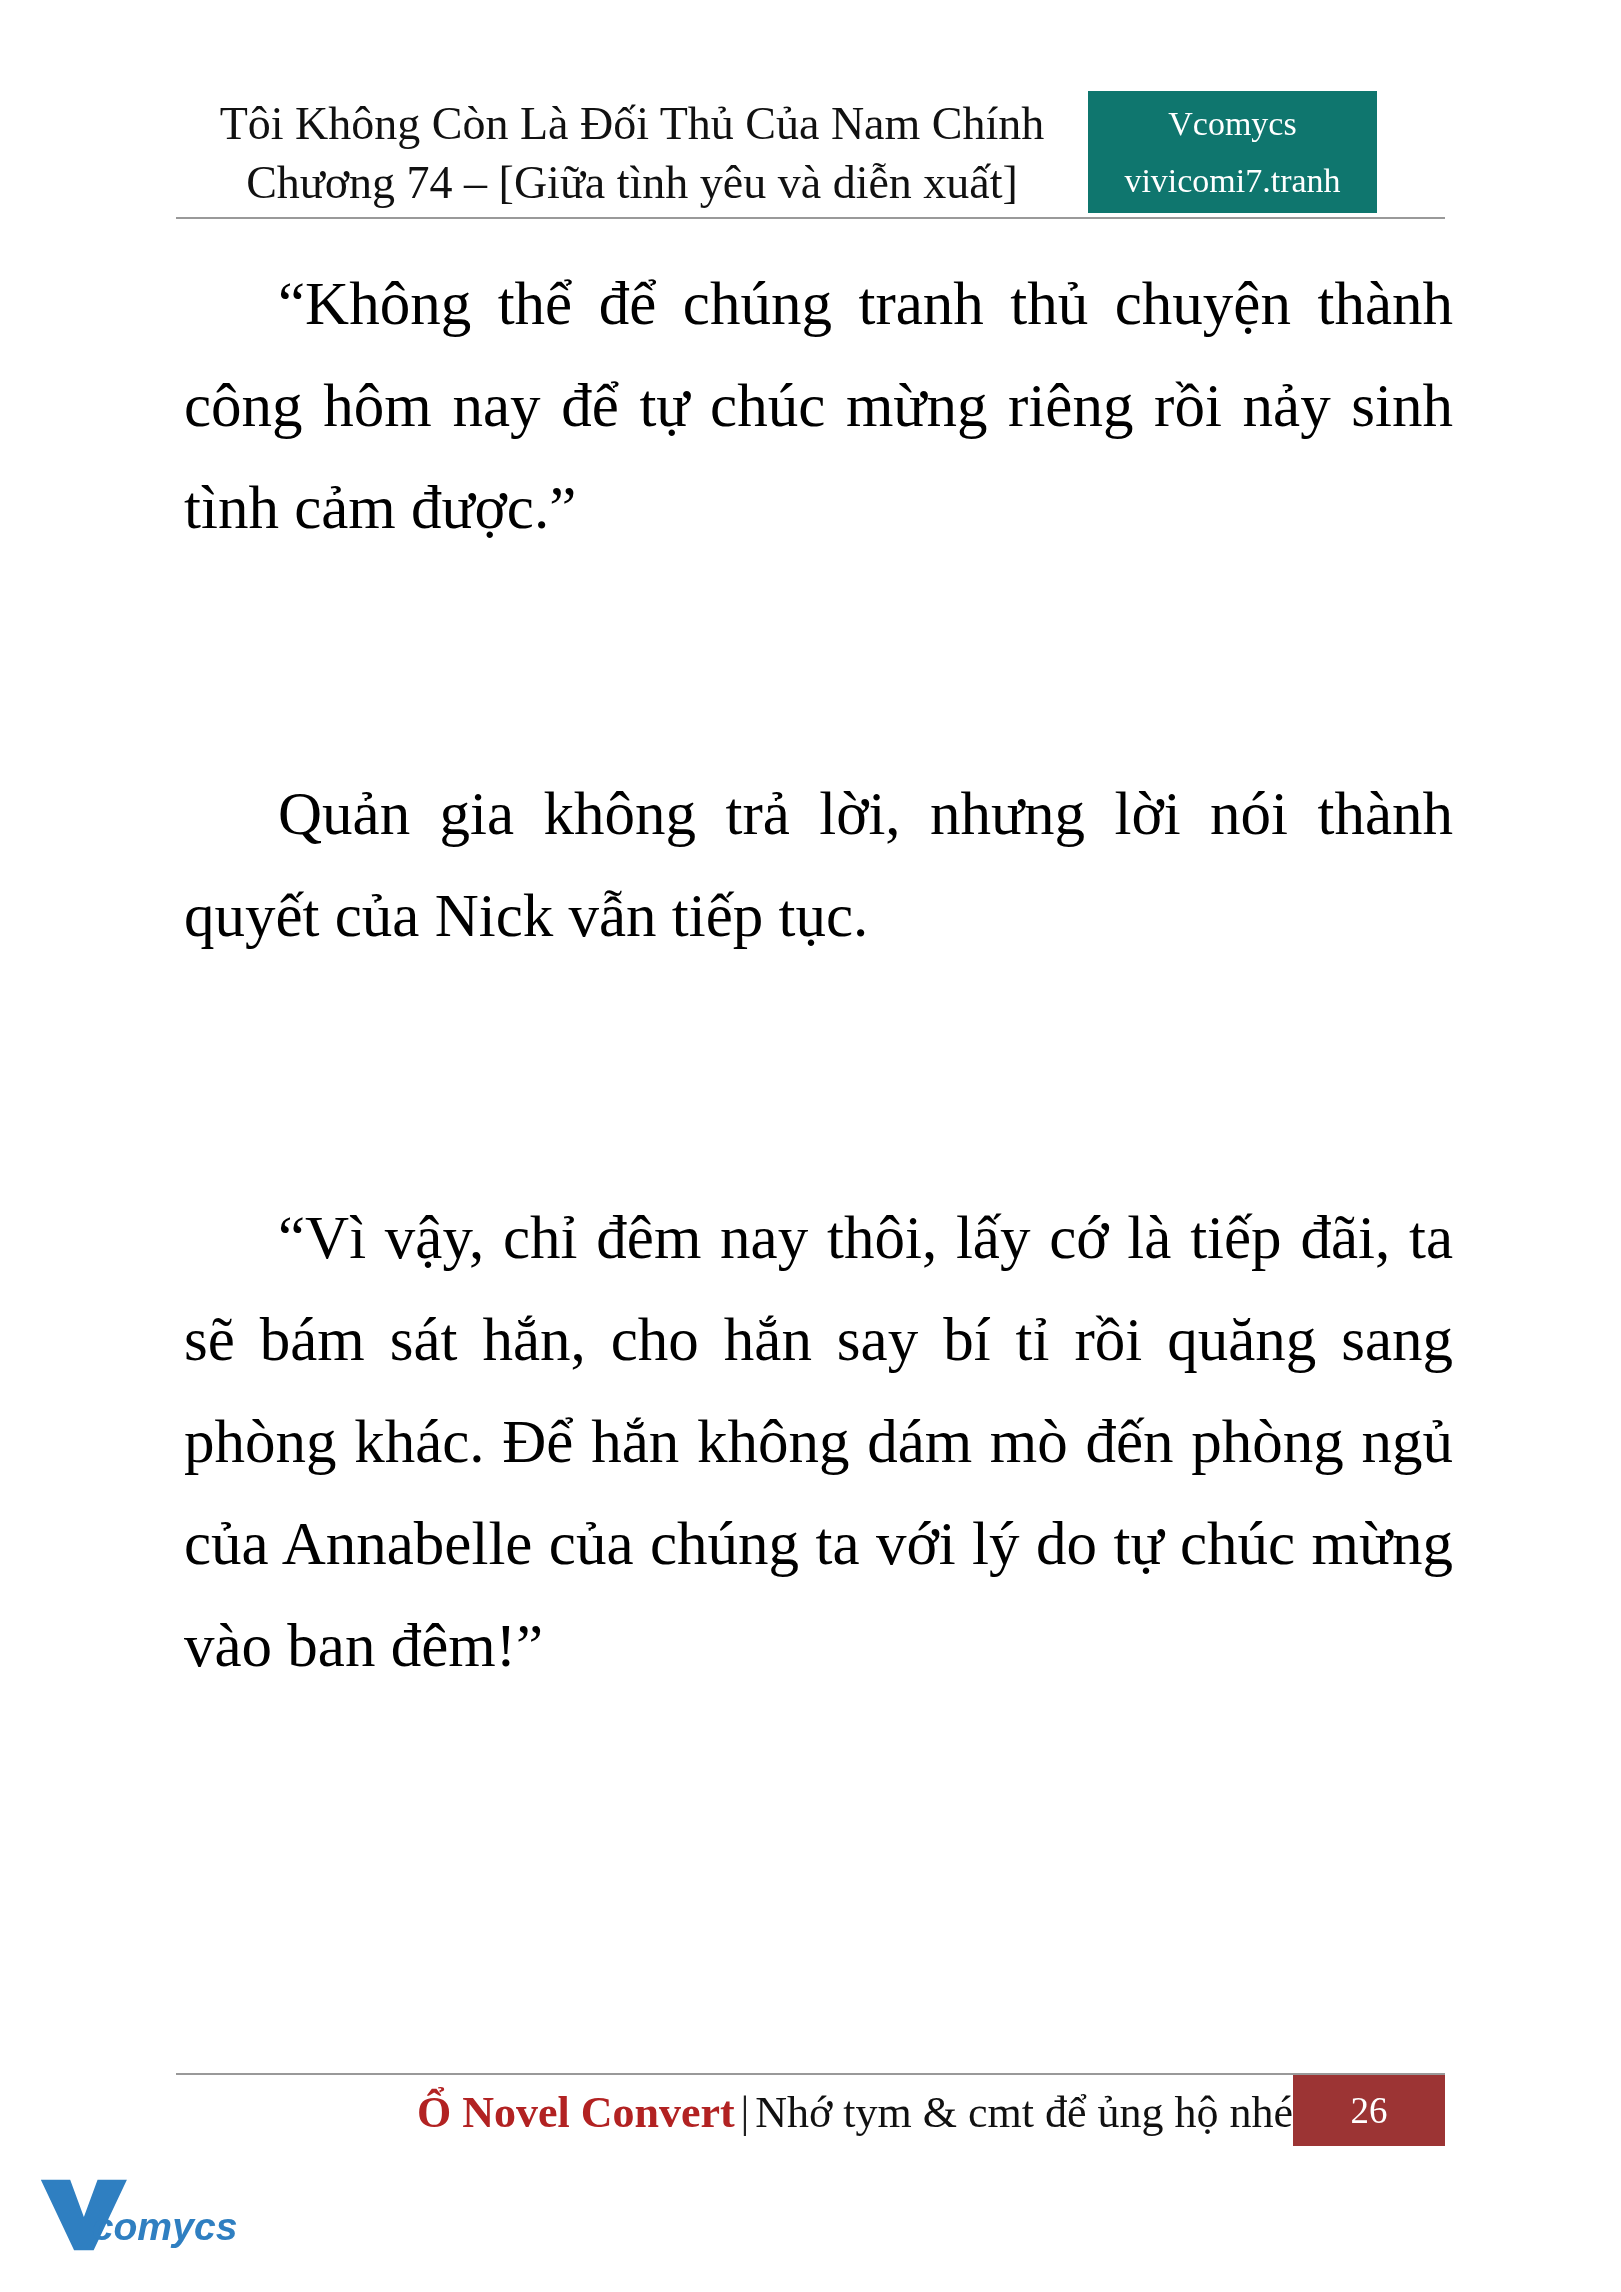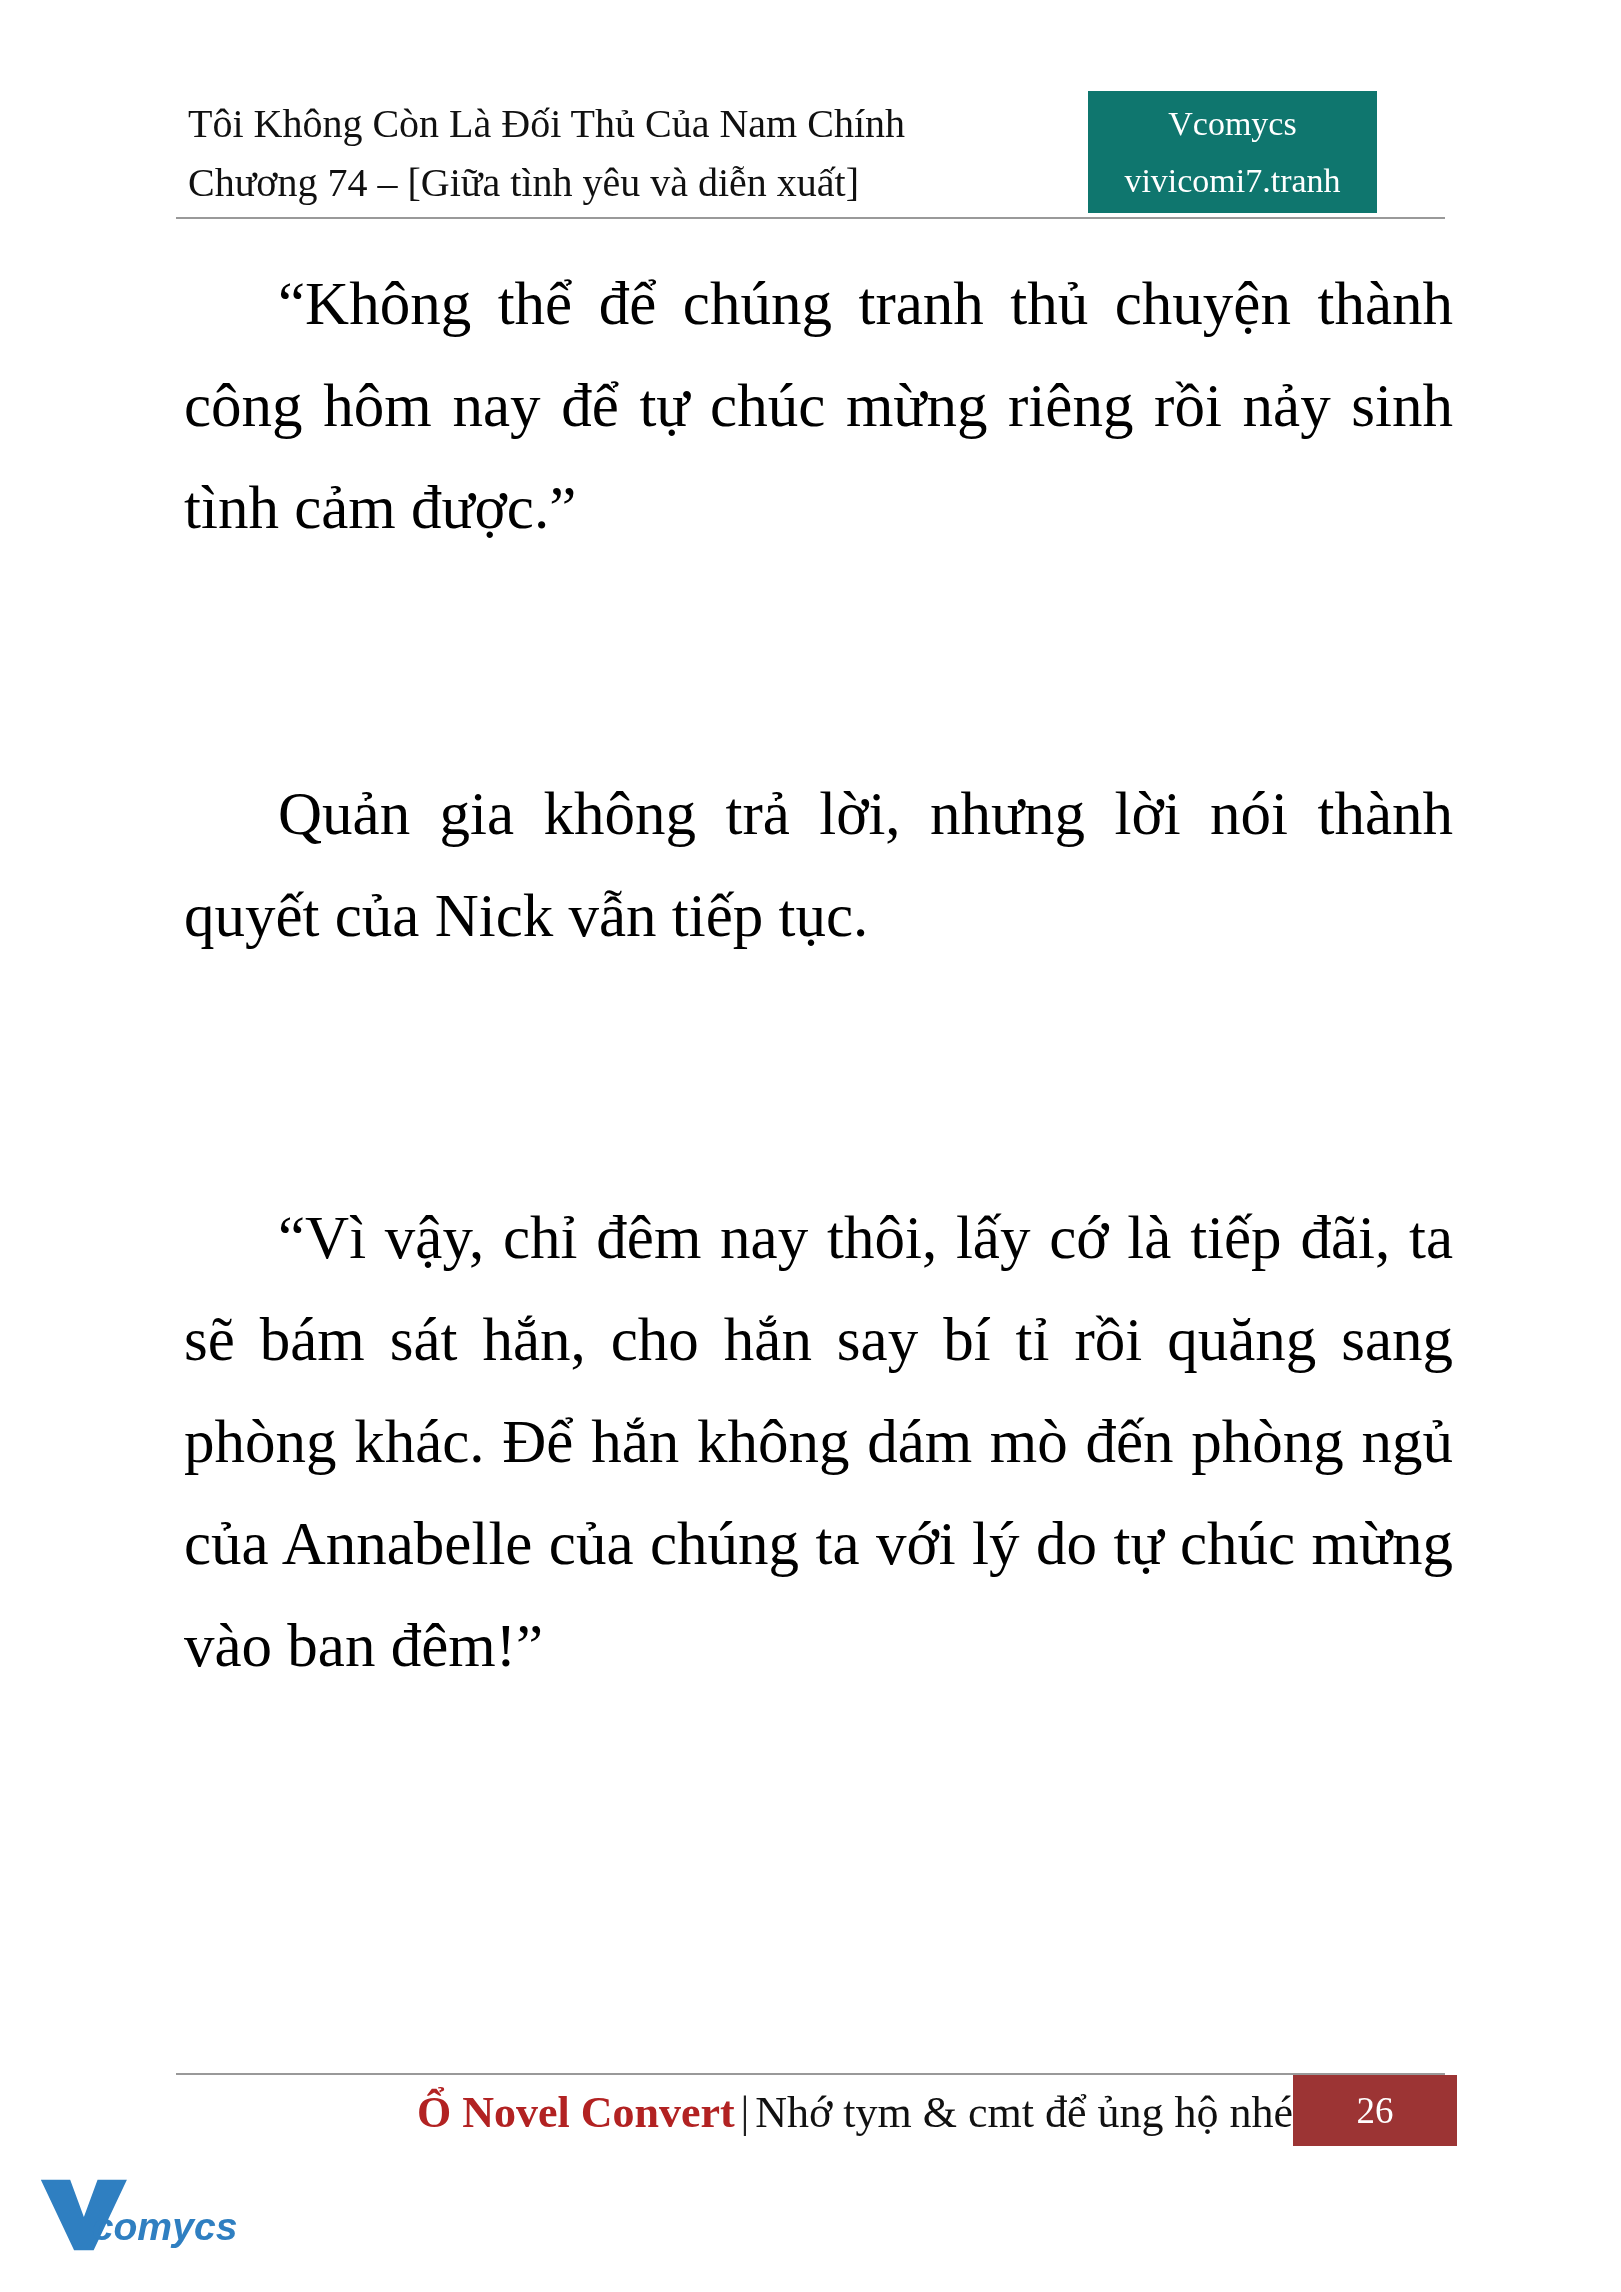--- a/index.html
+++ b/index.html
@@ -28,26 +28,26 @@
     position: absolute;
     left: 176px;
     top: 94px;
     width: 1269px;
     height: 125px;
     border-bottom: 2.9px solid #999999;
     box-sizing: border-box;
   }
   .header-titles {
     position: absolute;
-    left: 12px;
+    left: 0;
     top: 0;
     width: 912px;
-    text-align: left;
+    text-align: center;
     font-family: "Liberation Serif", serif;
-    font-size: 40px;
+    font-size: 46px;
     line-height: 59px;
     color: #111111;
   }
   .header-line1 { display: block; white-space: nowrap; }
   .header-line2 { display: block; white-space: nowrap; }
 
   .header-badge {
     position: absolute;
     left: 912px;
     top: -2.9px;
@@ -113,21 +113,21 @@
     color: #222222;
     padding: 0 5.9px;
   }
   .footer-note {
     color: #111111;
   }
   .page-number {
     position: absolute;
     left: 1117px;
     top: 0px;
-    width: 164px;
+    width: 152px;
     height: 71px;
     background: #9c3434;
     color: #ffffff;
     font-family: "Liberation Serif", serif;
     font-size: 37px;
     line-height: 71px;
     text-align: center;
   }
 
   

